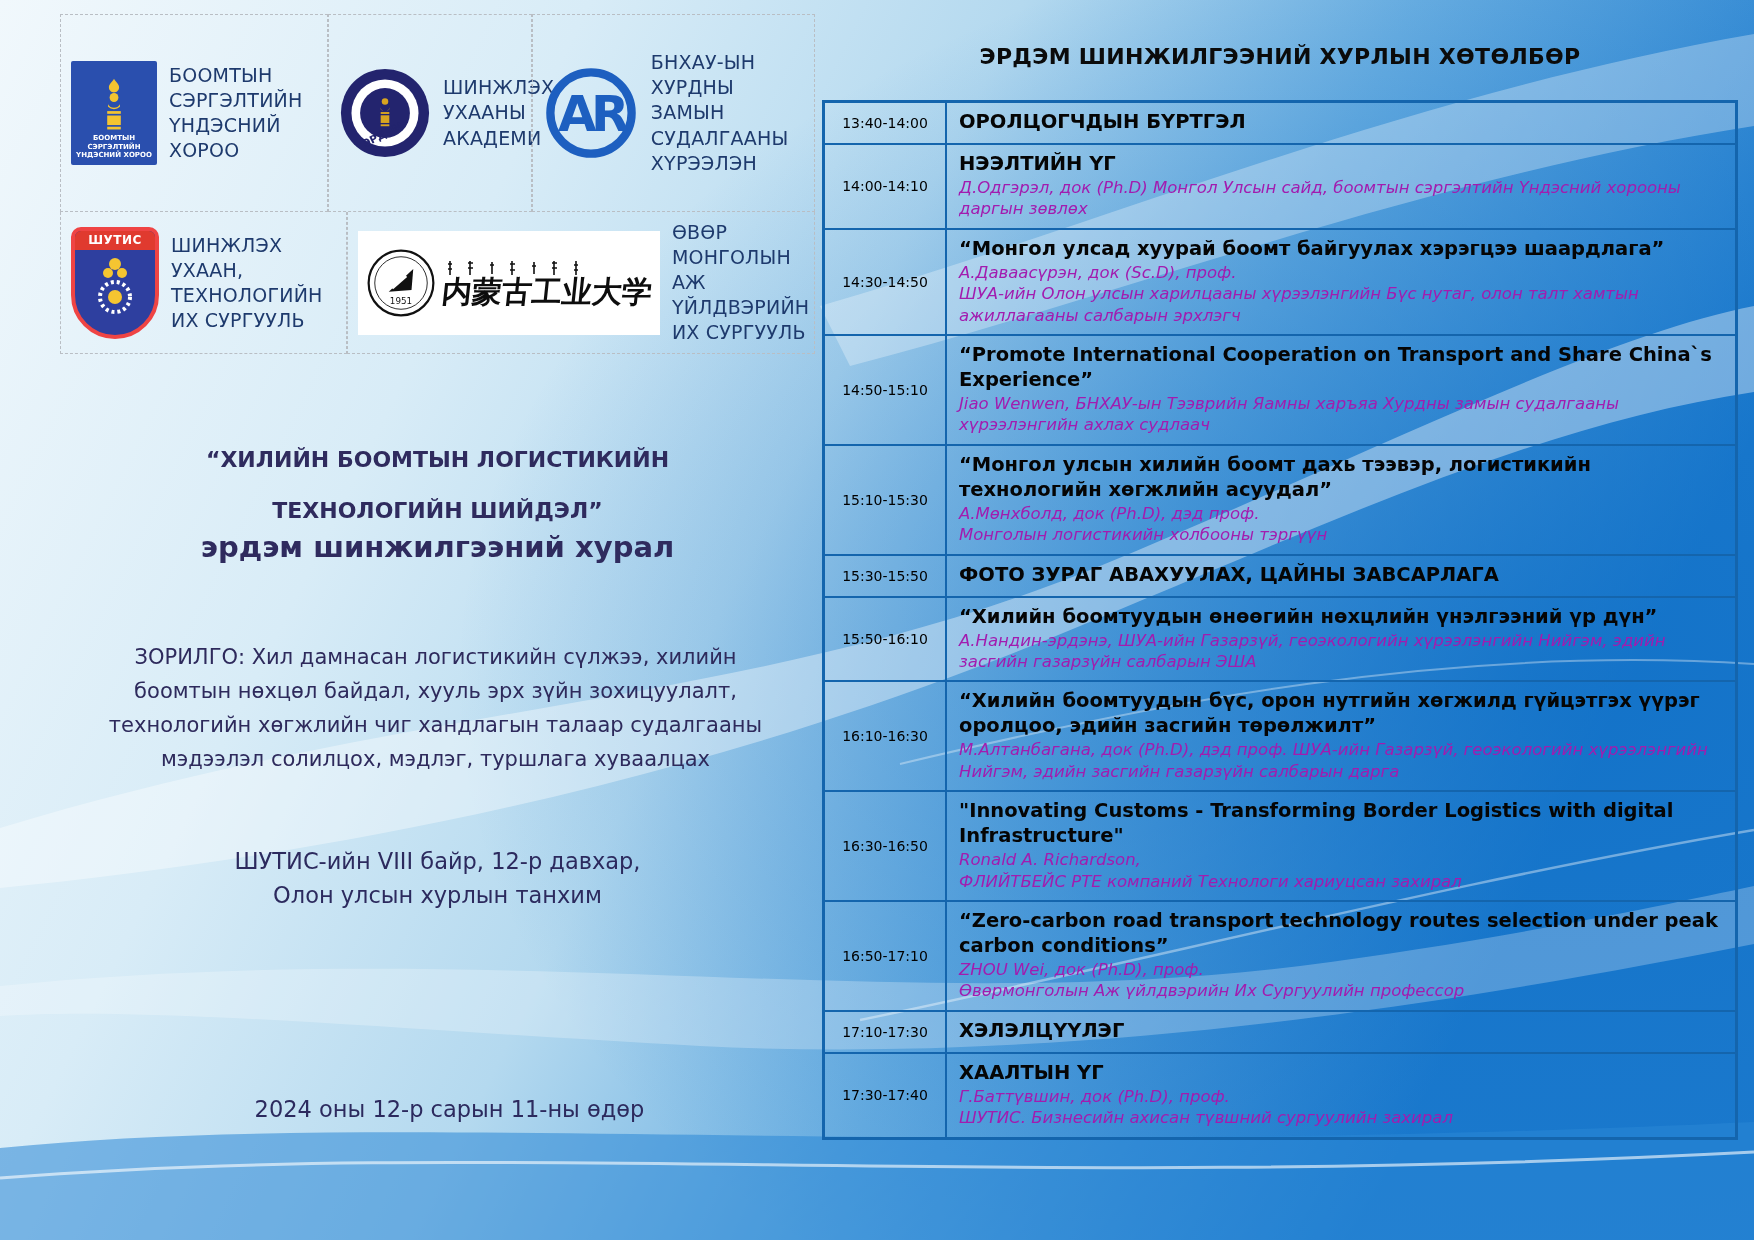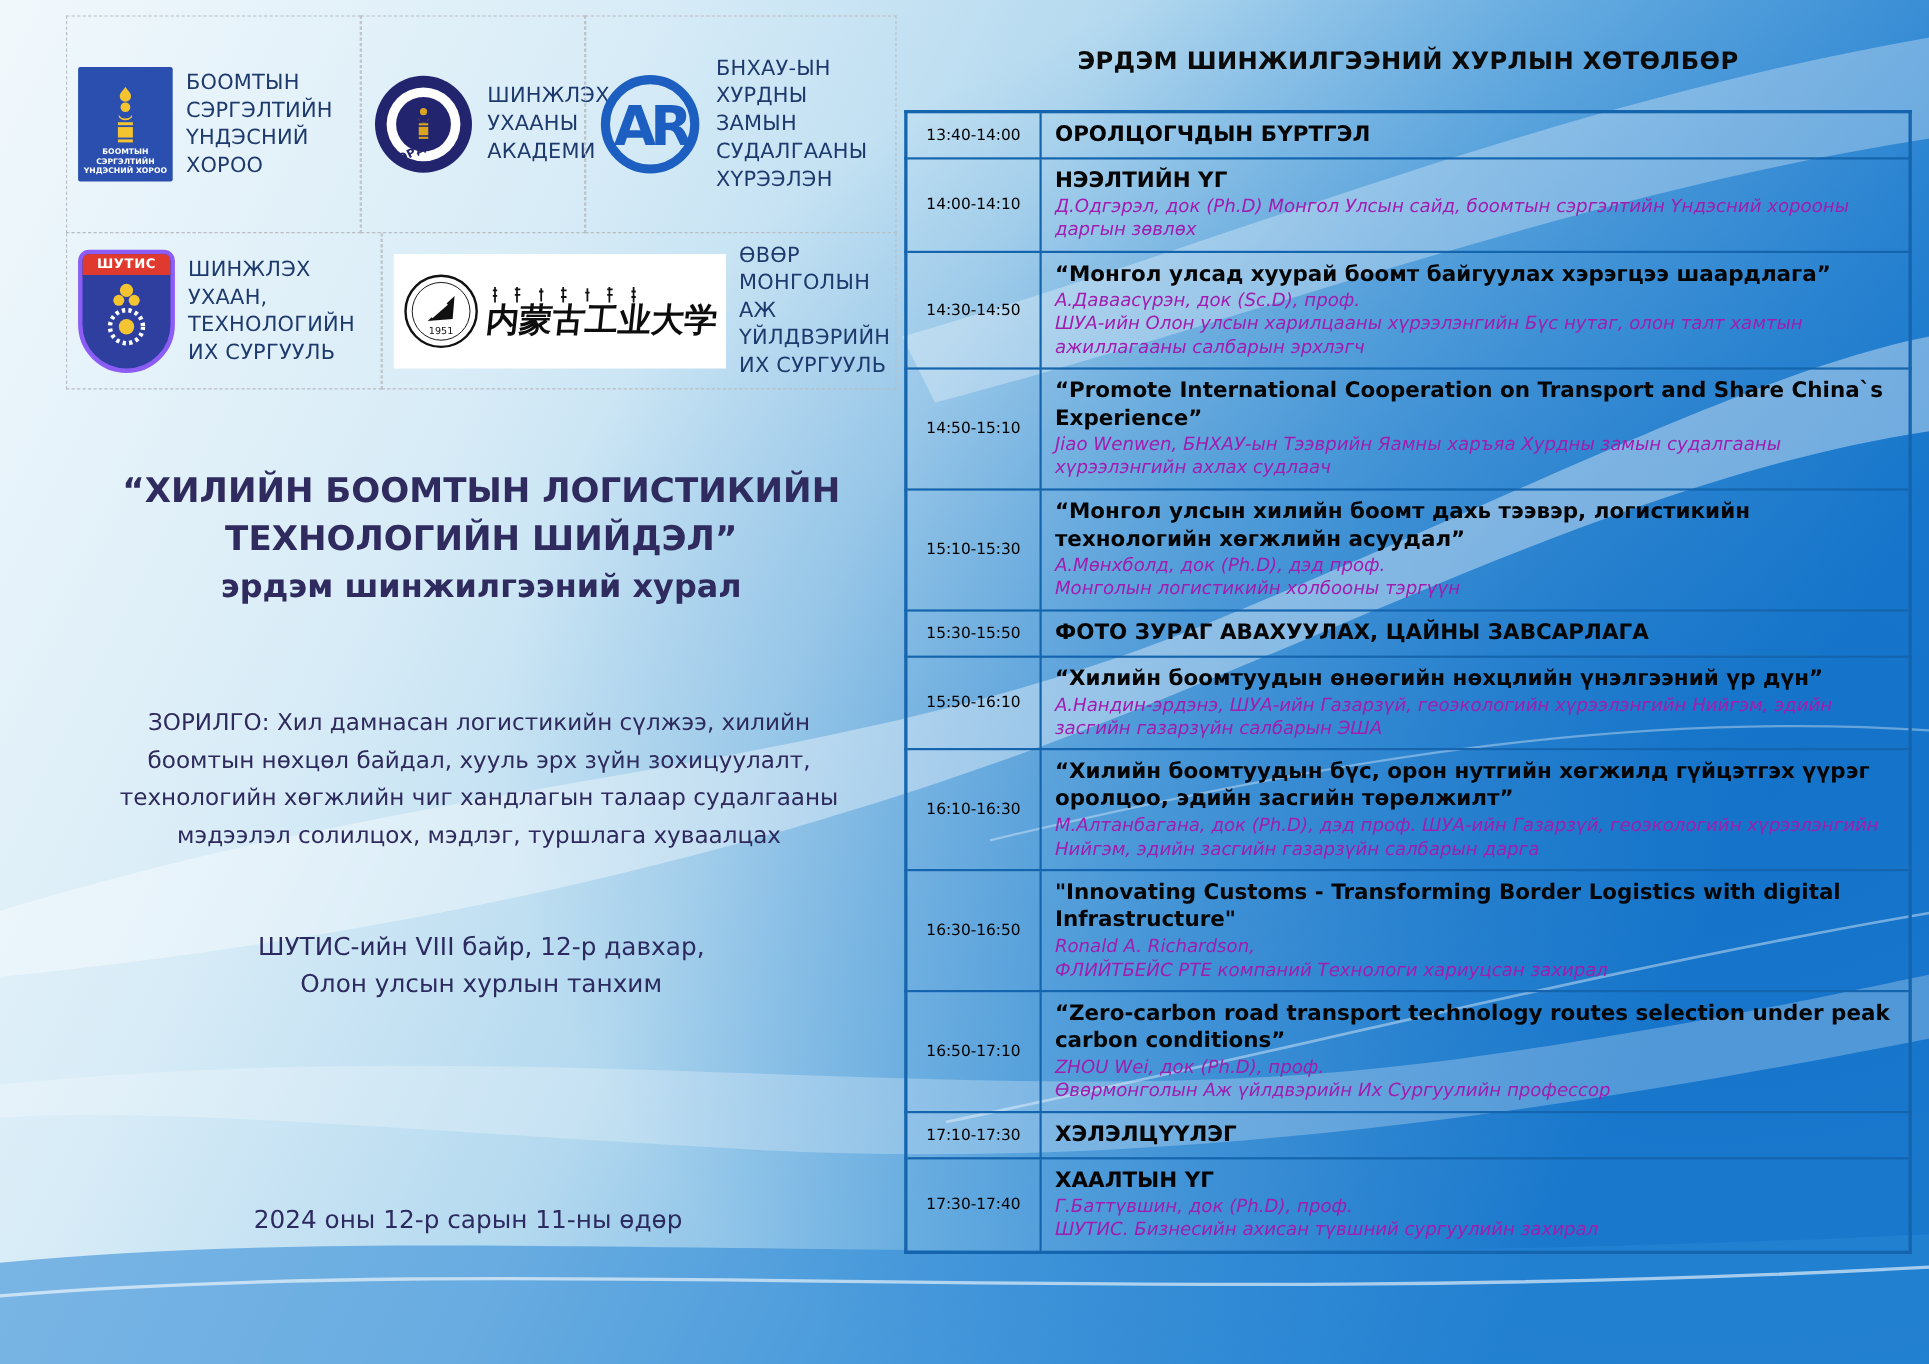--- a/index.html
+++ b/index.html
@@ -31,53 +31,53 @@
     padding:6px 3px 5px;box-sizing:border-box;
   }
   .boomt-caption{color:#fff;font-size:7px;line-height:1.25;text-align:center;font-weight:bold;}
   
   .academy-logo{flex:0 0 auto;}
   
   .ar-logo{flex:0 0 auto;}
   
   .shutis-logo{
     width:88px;height:112px;flex:0 0 auto;background:#2e3f9f;
-    border:4px solid #8b5cf6;border-radius:10px 10px 44px 44px;
+    border:4px solid #ef4444;border-radius:10px 10px 44px 44px;
     overflow:hidden;box-sizing:border-box;display:flex;flex-direction:column;align-items:center;
   }
   .shutis-band{
     width:100%;background:#e03a2f;color:#fff;font-weight:bold;font-size:12px;
     text-align:center;padding:2px 0 3px;letter-spacing:.5px;
   }
   
   .imut-logo{
     background:#fff;flex:0 0 auto;display:flex;align-items:center;gap:6px;
     padding:5px 8px;height:104px;box-sizing:border-box;
   }
   .imut-right{display:flex;flex-direction:column;align-items:flex-start;}
   .imut-calli{
     font-size:30px;font-weight:bold;color:#0d0d0d;transform:skewX(-6deg);
     line-height:1;white-space:nowrap;
   }
 
   
   .title-block{position:absolute;left:60px;top:424px;width:755px;text-align:center;z-index:2;}
-  .title-line{font-size:31px;font-weight:bold;color:#2f2b5e;line-height:1.42;}
+  .title-line{font-size:22px;font-weight:bold;color:#2f2b5e;line-height:1.42;margin-top:20px;}
   .subtitle-line{font-size:29px;font-weight:bold;color:#2f2b5e;line-height:1.5;}
 
   .purpose-block{
     position:absolute;left:108px;top:640px;width:655px;text-align:center;z-index:2;
     font-size:21px;color:#2e2a5c;line-height:1.62;
   }
   .venue-block{
     position:absolute;left:60px;top:845px;width:755px;text-align:center;z-index:2;
     font-size:22.5px;color:#2c2a5e;line-height:1.5;
   }
   .date-block{
-    position:absolute;left:48px;top:1096px;width:755px;text-align:center;z-index:2;
+    position:absolute;left:72px;top:1096px;width:755px;text-align:center;z-index:2;
     font-size:22.5px;color:#2c2a5e;
   }
 
   
   .program-header{
     position:absolute;left:822px;top:44px;width:916px;text-align:center;z-index:2;
     font-size:22px;font-weight:bold;color:#0b0b0b;letter-spacing:.3px;
   }
   table.program{
     position:absolute;left:822px;top:100px;width:916px;z-index:2;

